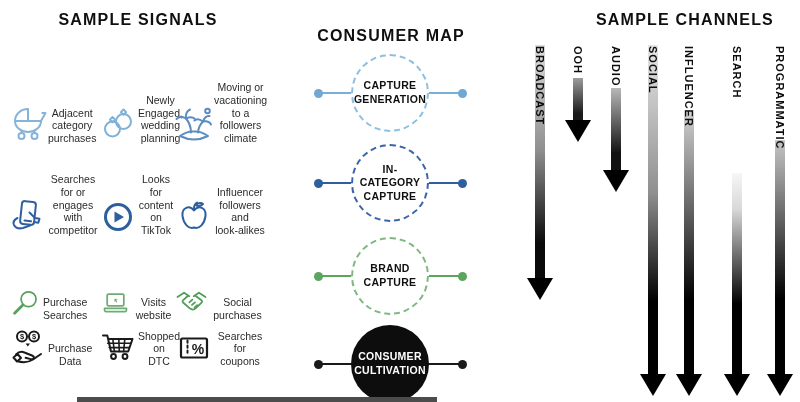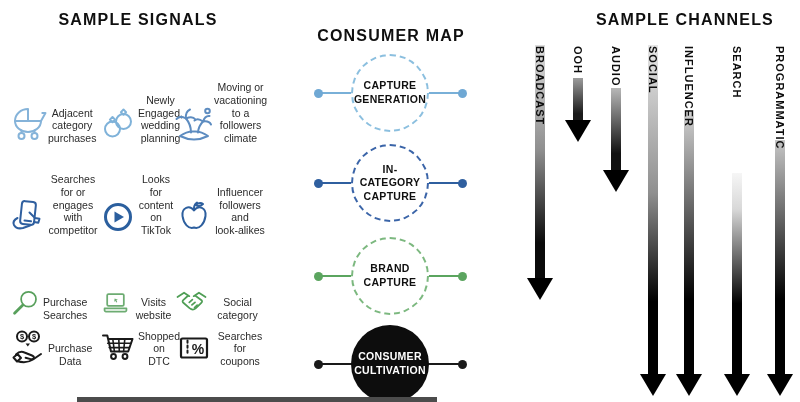--- a/index.html
+++ b/index.html
@@ -182,21 +182,21 @@
 
     <div class="sig-cell">
       <span class="sig-icon" style="color: rgb(79, 158, 85);">
         <svg viewBox="0 0 40 40">
           <path d="M4 11.5 l7.5 -5 6 4"></path>
           <path d="M36 11.5 l-7.5 -5 -6 4"></path>
           <path d="M16 10 l-5.5 5 q-1.5 1.5 .2 3 l7 6.2 q3.8 3 7 .2 l6.5 -6.2 q1.7 -1.6 .2 -3.1 L24.5 10"></path>
           <path d="M17.5 17.5 l3.5 -3 M20.5 20.5 l3.5 -3 M23.5 23.5 l3 -2.8"></path>
         </svg>
       </span>
-      <div class="sig-label">Social category</div>
+      <div class="sig-label">Social purchases</div>
     </div>
 
     <div class="sig-cell">
       <span class="sig-icon" style="color: rgb(26, 26, 26);">
         <svg viewBox="0 0 40 40">
           <circle cx="14" cy="8.5" r="5"></circle>
             <circle cx="26" cy="8.5" r="5"></circle>
           <text x="14" y="11.2" font-size="7.5" font-weight="bold" text-anchor="middle">$</text>
           <text x="26" y="11.2" font-size="7.5" font-weight="bold" text-anchor="middle">$</text>
           <path d="M19.8 18.5 l2.2 -3 h-4.4 z" fill="currentColor" stroke="none"></path>

